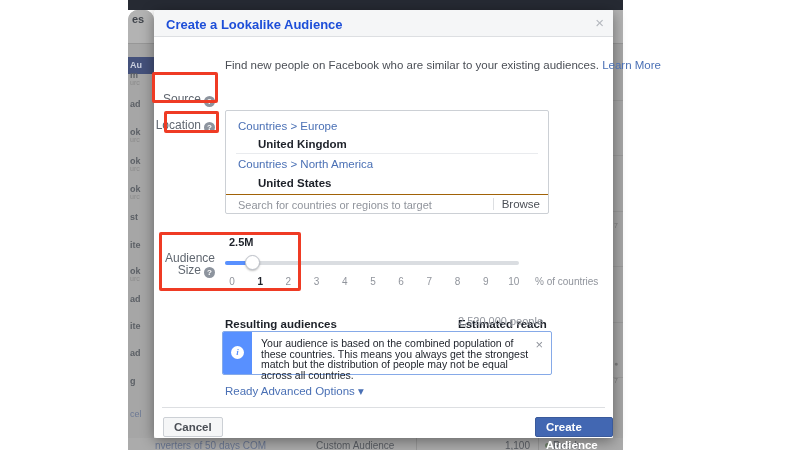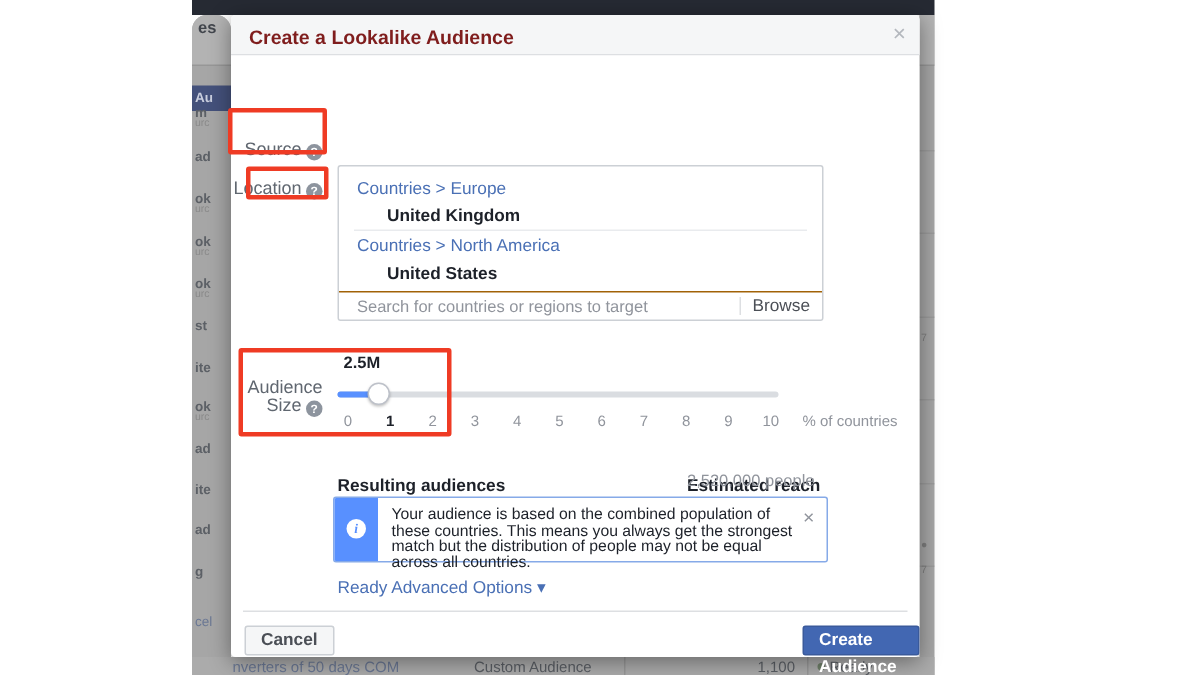--- a/index.html
+++ b/index.html
@@ -25,21 +25,21 @@
   .bb-name { left:27px; color:#6b7894; }
   .bb-type { left:188px; }
   .bb-size { left:342px; width:60px; text-align:right; }
   .bb-status { left:417px; }
   .bb-dot { display:inline-block; width:5px; height:5px; border-radius:50%; background:#6e7f68; margin-right:3px; vertical-align:1px; }
   .bb-div { position:absolute; top:0; width:1px; height:12px; background:#989898; }
 
   
   .modal { position:absolute; left:154px; top:10px; width:459px; height:428px; background:#ffffff; border-radius:3px; box-shadow:0 3px 14px rgba(0,0,0,0.4); }
   .modal-header { position:absolute; left:0; top:0; width:459px; height:27px; background:#f5f6f7; border-bottom:1px solid #dddfe2; border-radius:3px 3px 0 0; }
-  .modal-title { position:absolute; left:12px; top:7px; font-size:13px; font-weight:bold; color:#7f1d1d; }
+  .modal-title { position:absolute; left:12px; top:7px; font-size:13px; font-weight:bold; color:#1d4ed8; }
   .modal-close { position:absolute; right:9px; top:4px; font-size:15px; color:#b4b8be; cursor:pointer; }
 
   .intro { position:absolute; left:71px; top:49px; font-size:11.5px; color:#4b4f56; white-space:nowrap; }
   .link { color:#4a70b5; text-decoration:none; cursor:pointer; }
 
   .field-label { position:absolute; left:0; width:61px; text-align:right; font-size:12px; color:#606770; }
   .help-icon { display:inline-block; width:11px; height:11px; border-radius:50%; background:#8d949e; color:#ffffff; font-size:8px; font-weight:bold; text-align:center; line-height:11px; vertical-align:-1px; margin-left:3px; }
 
   .src-label { top:82px; }
   .src-input { position:absolute; left:71px; top:73px; width:324px; height:24px; border:1px solid #ccd0d5; border-radius:2px; font-size:11.5px; color:#1d2129; padding:5px 8px 0 8px; background:#fff; }
@@ -140,20 +140,24 @@
     <div class="bb-div" style="left:288px;"></div>
     <div class="bb-div" style="left:410px;"></div>
   </div>
 
   <div class="modal">
     <div class="modal-header">
       <span class="modal-title">Create a Lookalike Audience</span>
       <span class="modal-close">×</span>
     </div>
 
+    <div class="intro">
+      <span>Find new people on Facebook who are similar to your existing audiences.</span>
+      <a class="link">Learn More</a>
+    </div>
 
     <div class="field-label src-label">
       <span>Source</span><span class="help-icon">?</span>
     </div>
 
     <div class="field-label loc-label">
       <span>Location</span><span class="help-icon">?</span>
     </div>
     <div class="loc-box">
       <span class="loc-region" style="top:9px;">Countries &gt; Europe</span>

